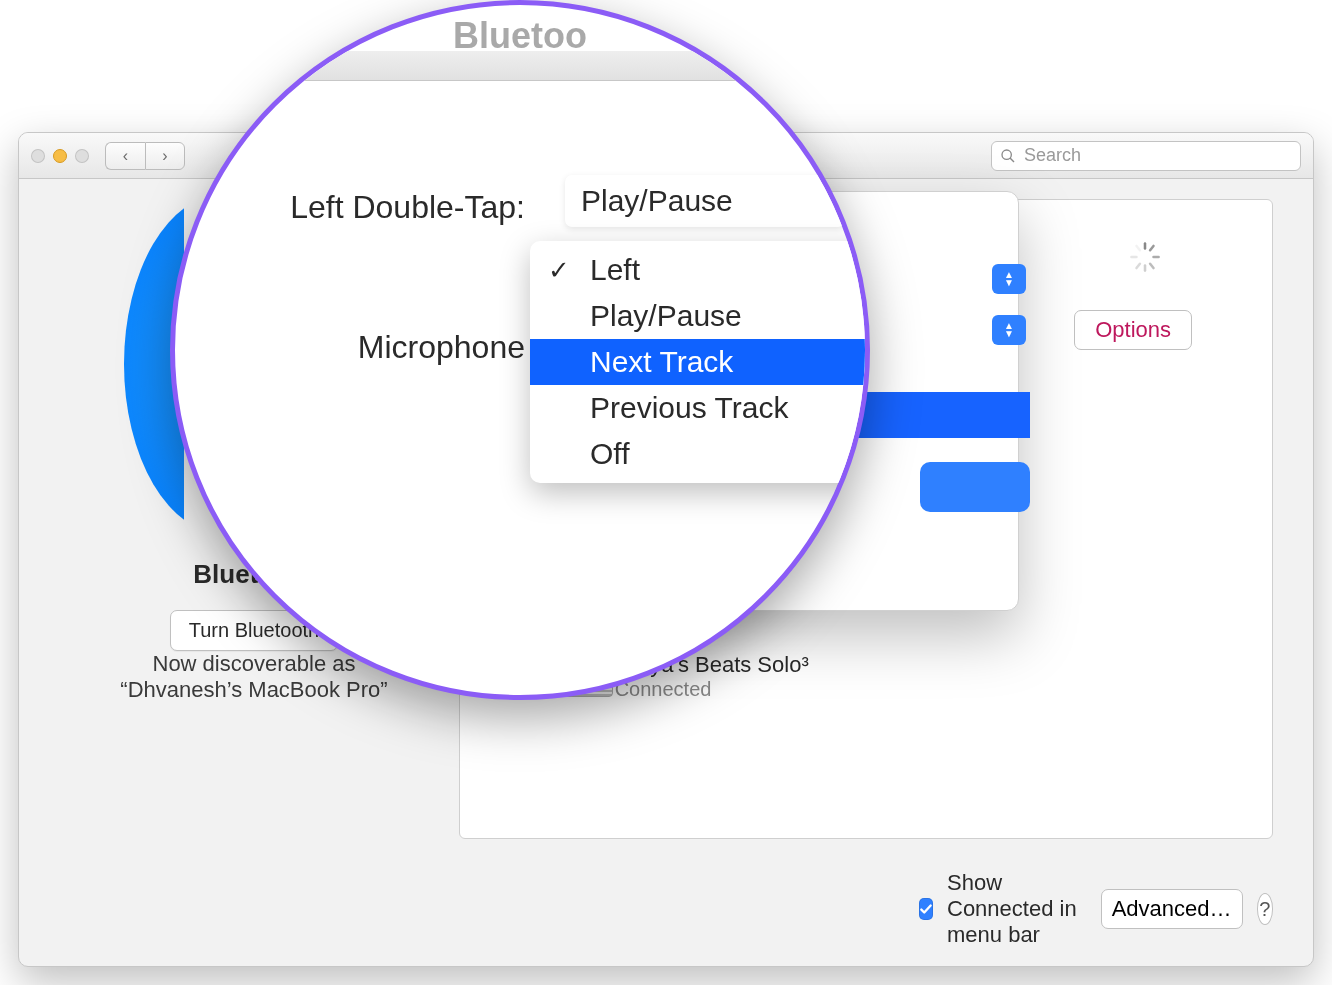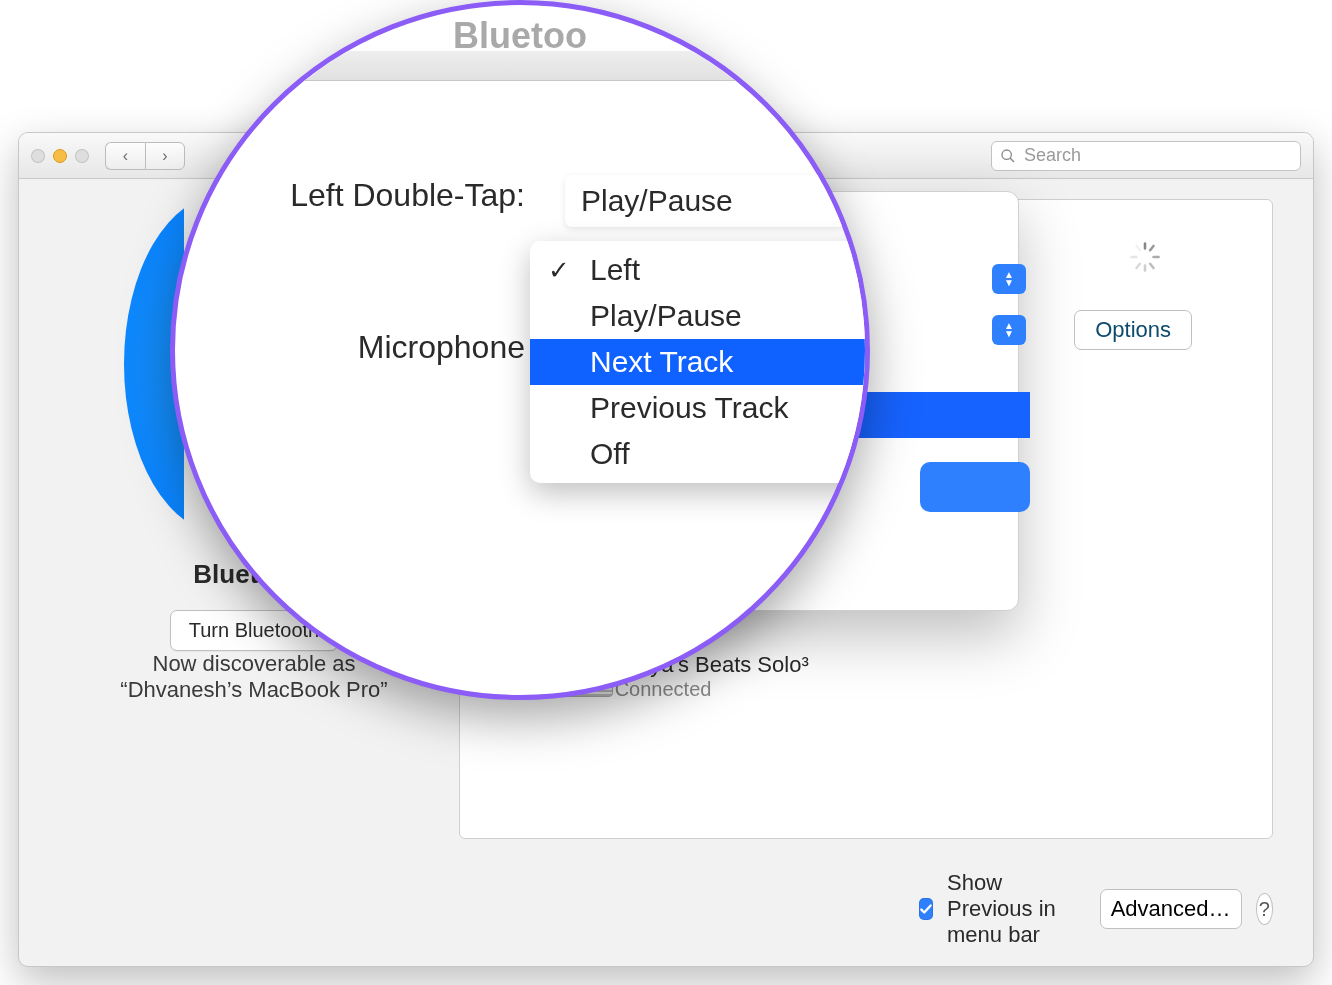--- a/index.html
+++ b/index.html
@@ -99,21 +99,21 @@
   }
   .device-row.beats { top: 452px; }
   .device-icon { width: 80px; display: flex; align-items: center; justify-content: center; color: #9b9b9b; }
   .device-info { display: flex; flex-direction: column; }
   .device-name { font-size: 22px; color: #2a2a2a; }
   .device-status { font-size: 20px; color: #8a8a8a; }
 
   .options-btn {
     position: absolute; top: 110px; right: 80px;
     background: #fff; border: 1px solid #c0c0c0; border-radius: 7px;
-    padding: 6px 20px; font-size: 22px; color: #0c4a6e;
+    padding: 6px 20px; font-size: 22px; color: #be185d;
   }
   .spinner {
     position: absolute; top: 40px; right: 110px; width: 34px; height: 34px;
   }
   .spinner svg { width: 34px; height: 34px; }
 
   .footer {
     position: absolute; left: 460px; right: 40px; bottom: 18px;
     display: flex; align-items: center; gap: 14px;
   }
@@ -173,21 +173,21 @@
     font-size: 36px; font-weight: 600; color: #a9a9a9;
   }
   .mag-titlebar-stripe {
     position: absolute; top: 46px; left: 0; right: 0; height: 30px;
     background: linear-gradient(to bottom,#eeeeee,#e1e1e1);
     border-bottom: 1px solid #c7c7c7;
   }
   .row-label {
     position: absolute; font-size: 32px; color: #2a2a2a; text-align: right; width: 330px;
   }
-  .row-label.left-dt  { left: 20px; top: 172px; }
+  .row-label.left-dt  { left: 20px; top: 184px; }
   .row-label.right-dt { left: 20px; top: 254px; }
   .row-label.mic      { left: 20px; top: 324px; }
   .select-box {
     position: absolute; left: 390px; top: 170px; width: 280px; height: 52px;
     border-radius: 7px; background: #ffffff;
     display: flex; align-items: center; padding: 0 16px;
     font-size: 30px; color: #2a2a2a;
     box-shadow: 0 2px 6px rgba(0,0,0,0.1);
   }
   .dropdown {
@@ -290,21 +290,21 @@
         <span class="blue-band"></span>
         <span class="done-chip"></span>
       </div>
 
       <div class="footer">
         <span class="checkbox">
           <svg width="14" height="14" viewBox="0 0 24 24" fill="none" stroke="white" stroke-width="4" stroke-linecap="round" stroke-linejoin="round">
               <polyline points="4 13 9 18 20 6"></polyline>
             </svg>
         </span>
-        <span class="footer-label">Show Previous in menu bar</span>
+        <span class="footer-label">Show Connected in menu bar</span>
         <button class="advanced-btn">Advanced…</button>
         <span class="help-btn">?</span>
       </div>
     </div>
   </div>
 </div>
 
 <div class="kbd-glyph"></div>
 <div class="kbd-label">K</div>
 

